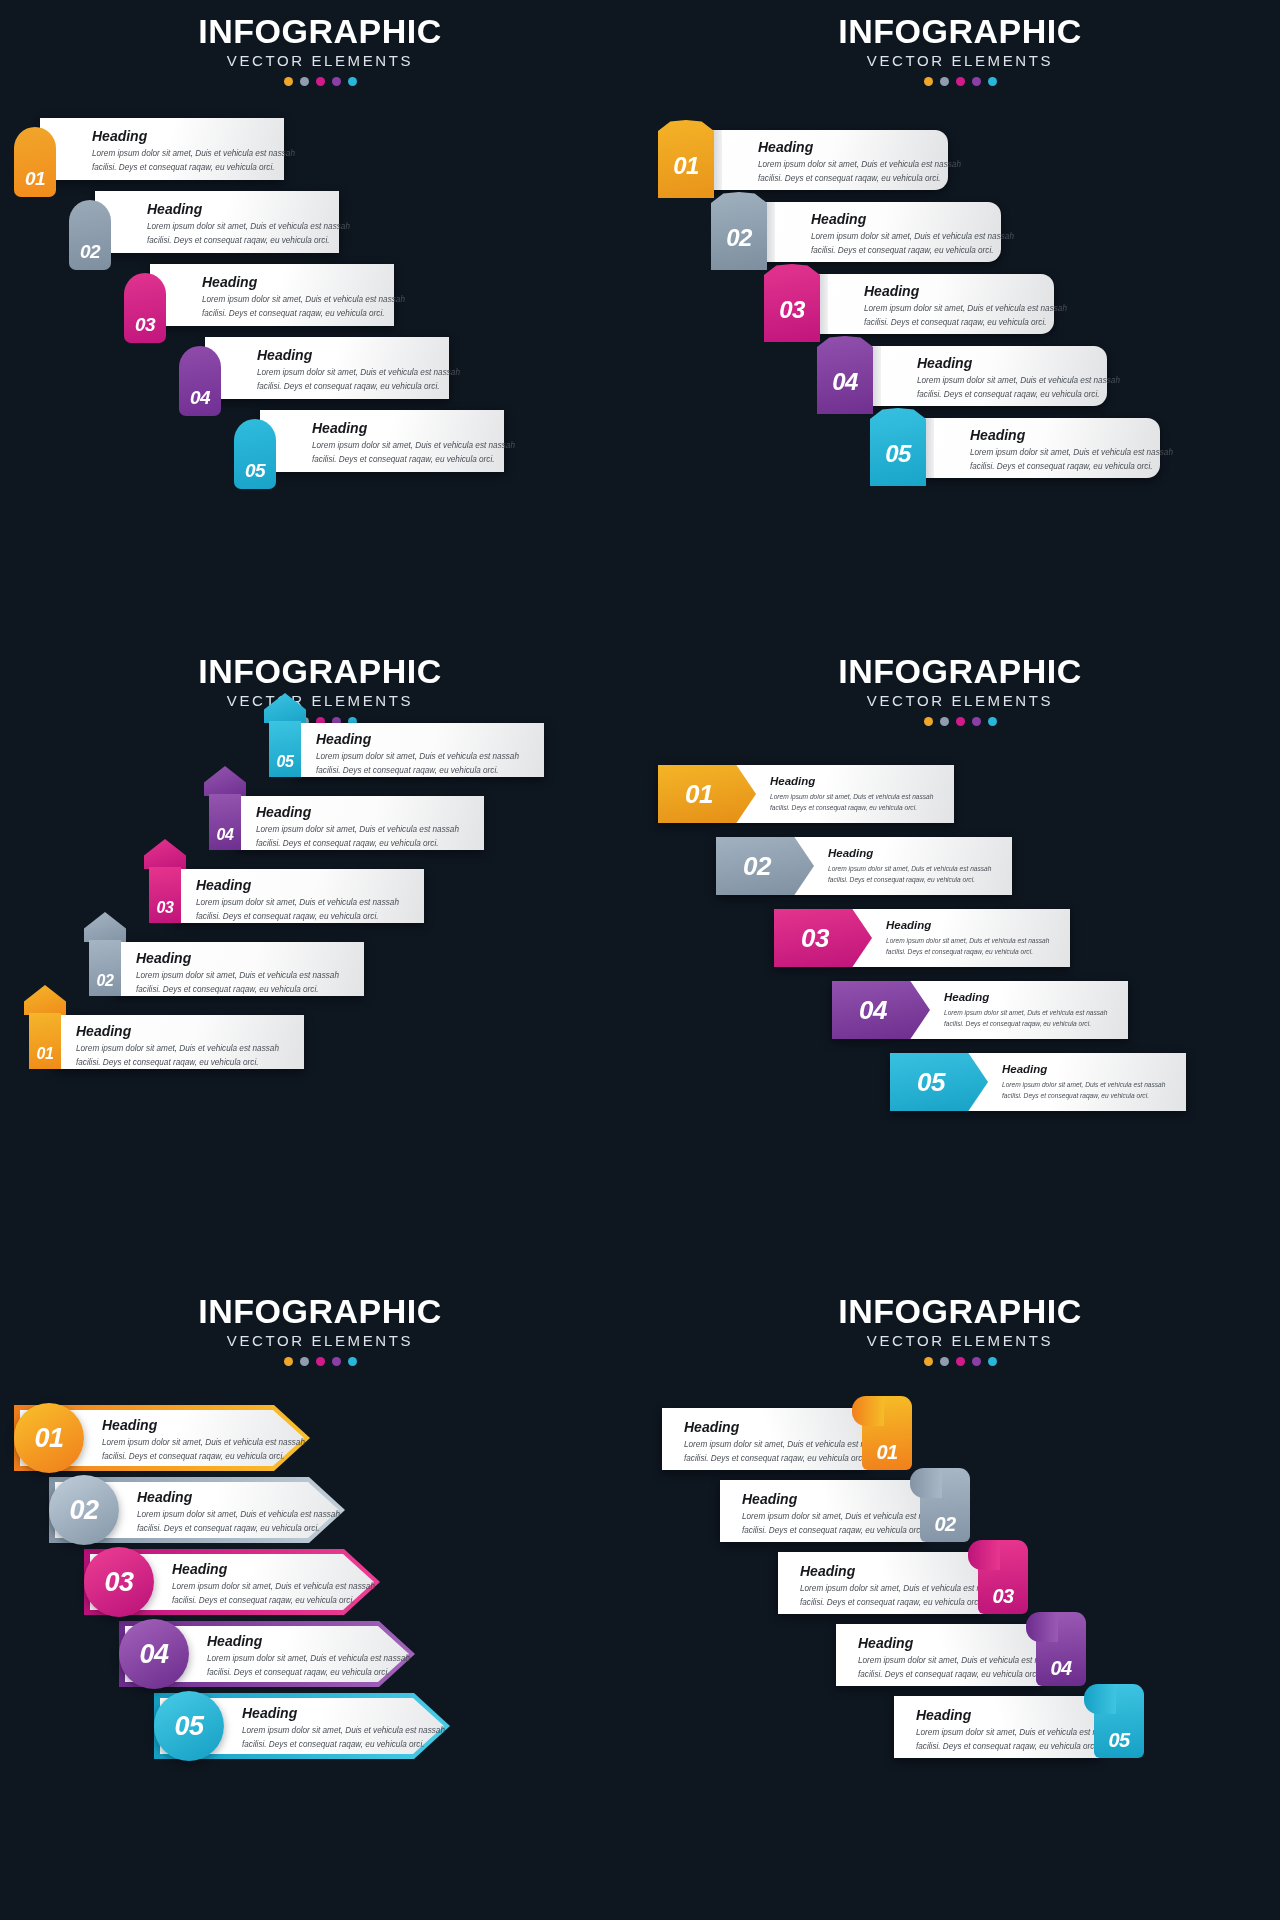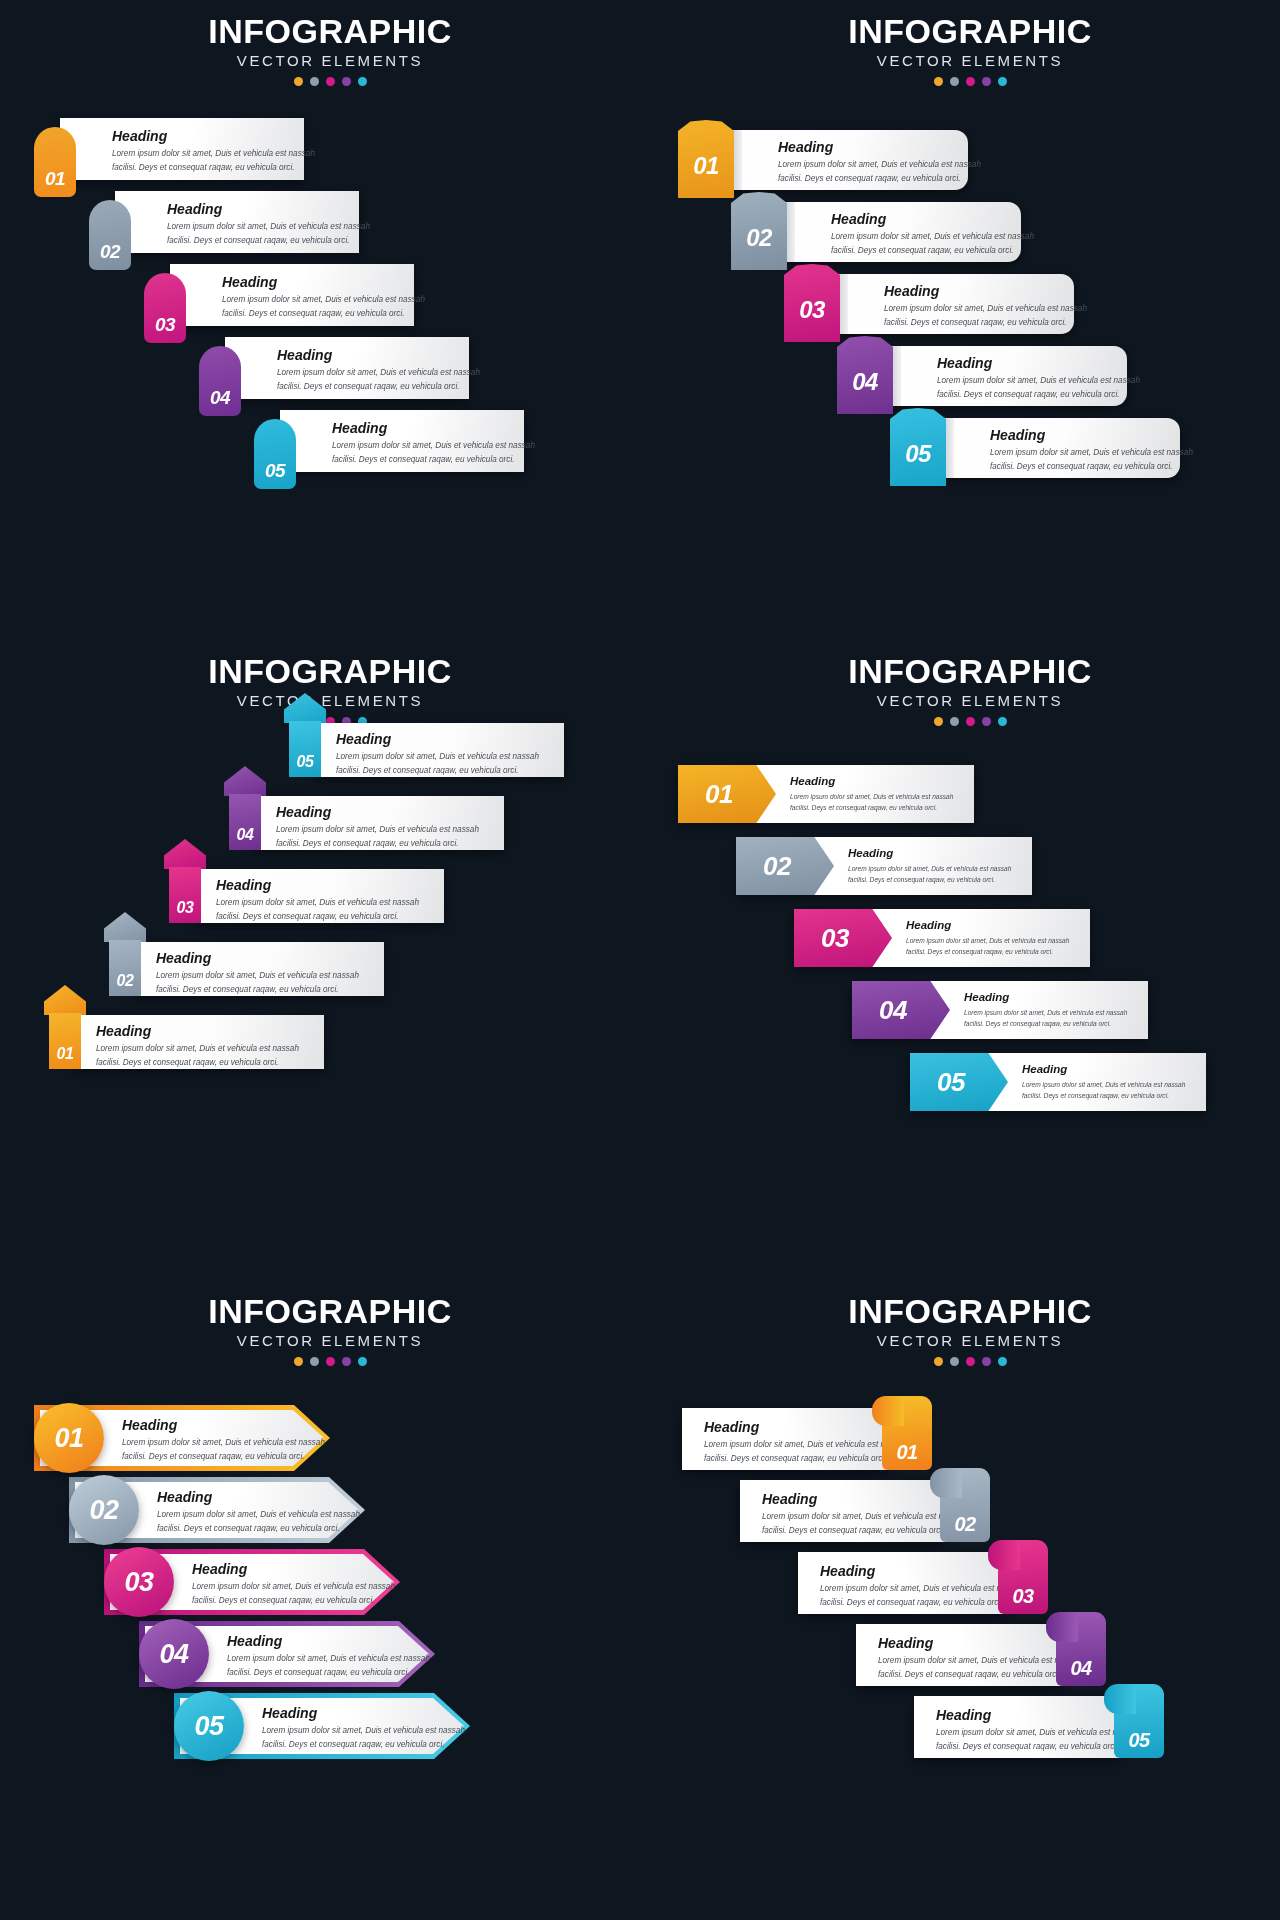--- a/index.html
+++ b/index.html
@@ -14,21 +14,21 @@
   }
 
   .board {
     position: absolute;
     inset: 0;
     display: grid;
     grid-template-columns: 640px 640px;
     grid-template-rows: 640px 640px 640px;
   }
 
-  .panel { position: relative; overflow: hidden; margin-left: 20px; }
+  .panel { position: relative; overflow: hidden; }
 
   
   .phead {
     position: absolute;
     top: 14px; left: 0; right: 0;
     text-align: center;
     pointer-events: none;
   }
   .ptitle {
     color: #ffffff;

